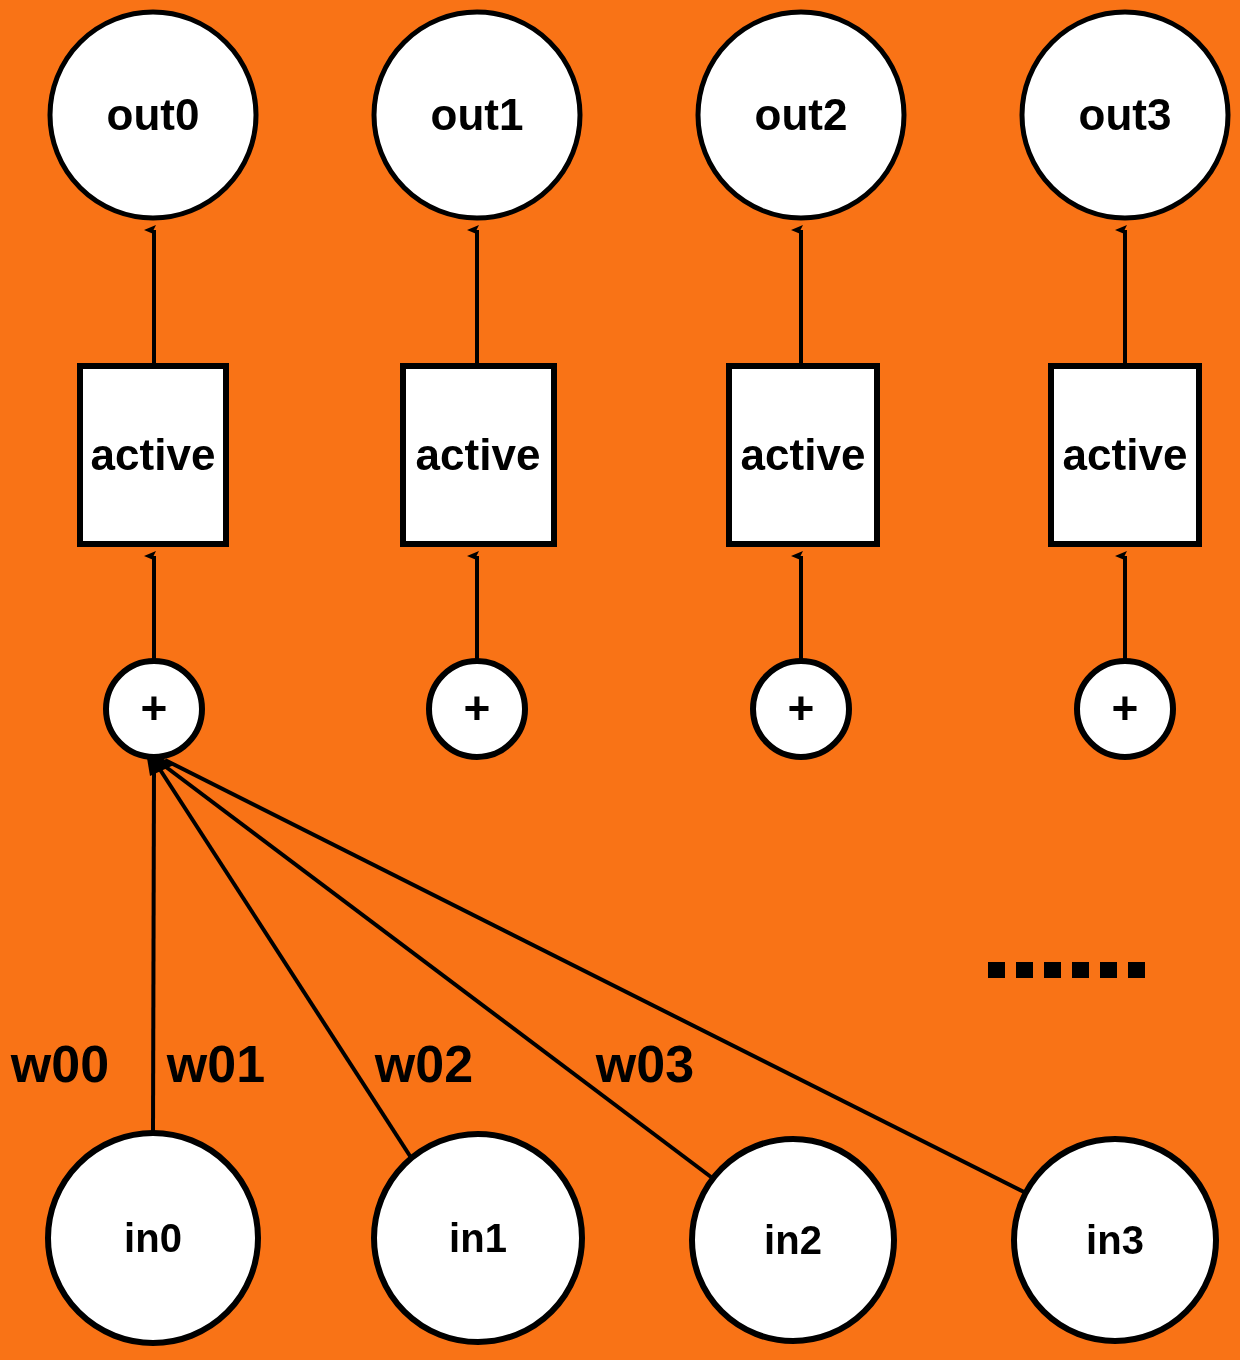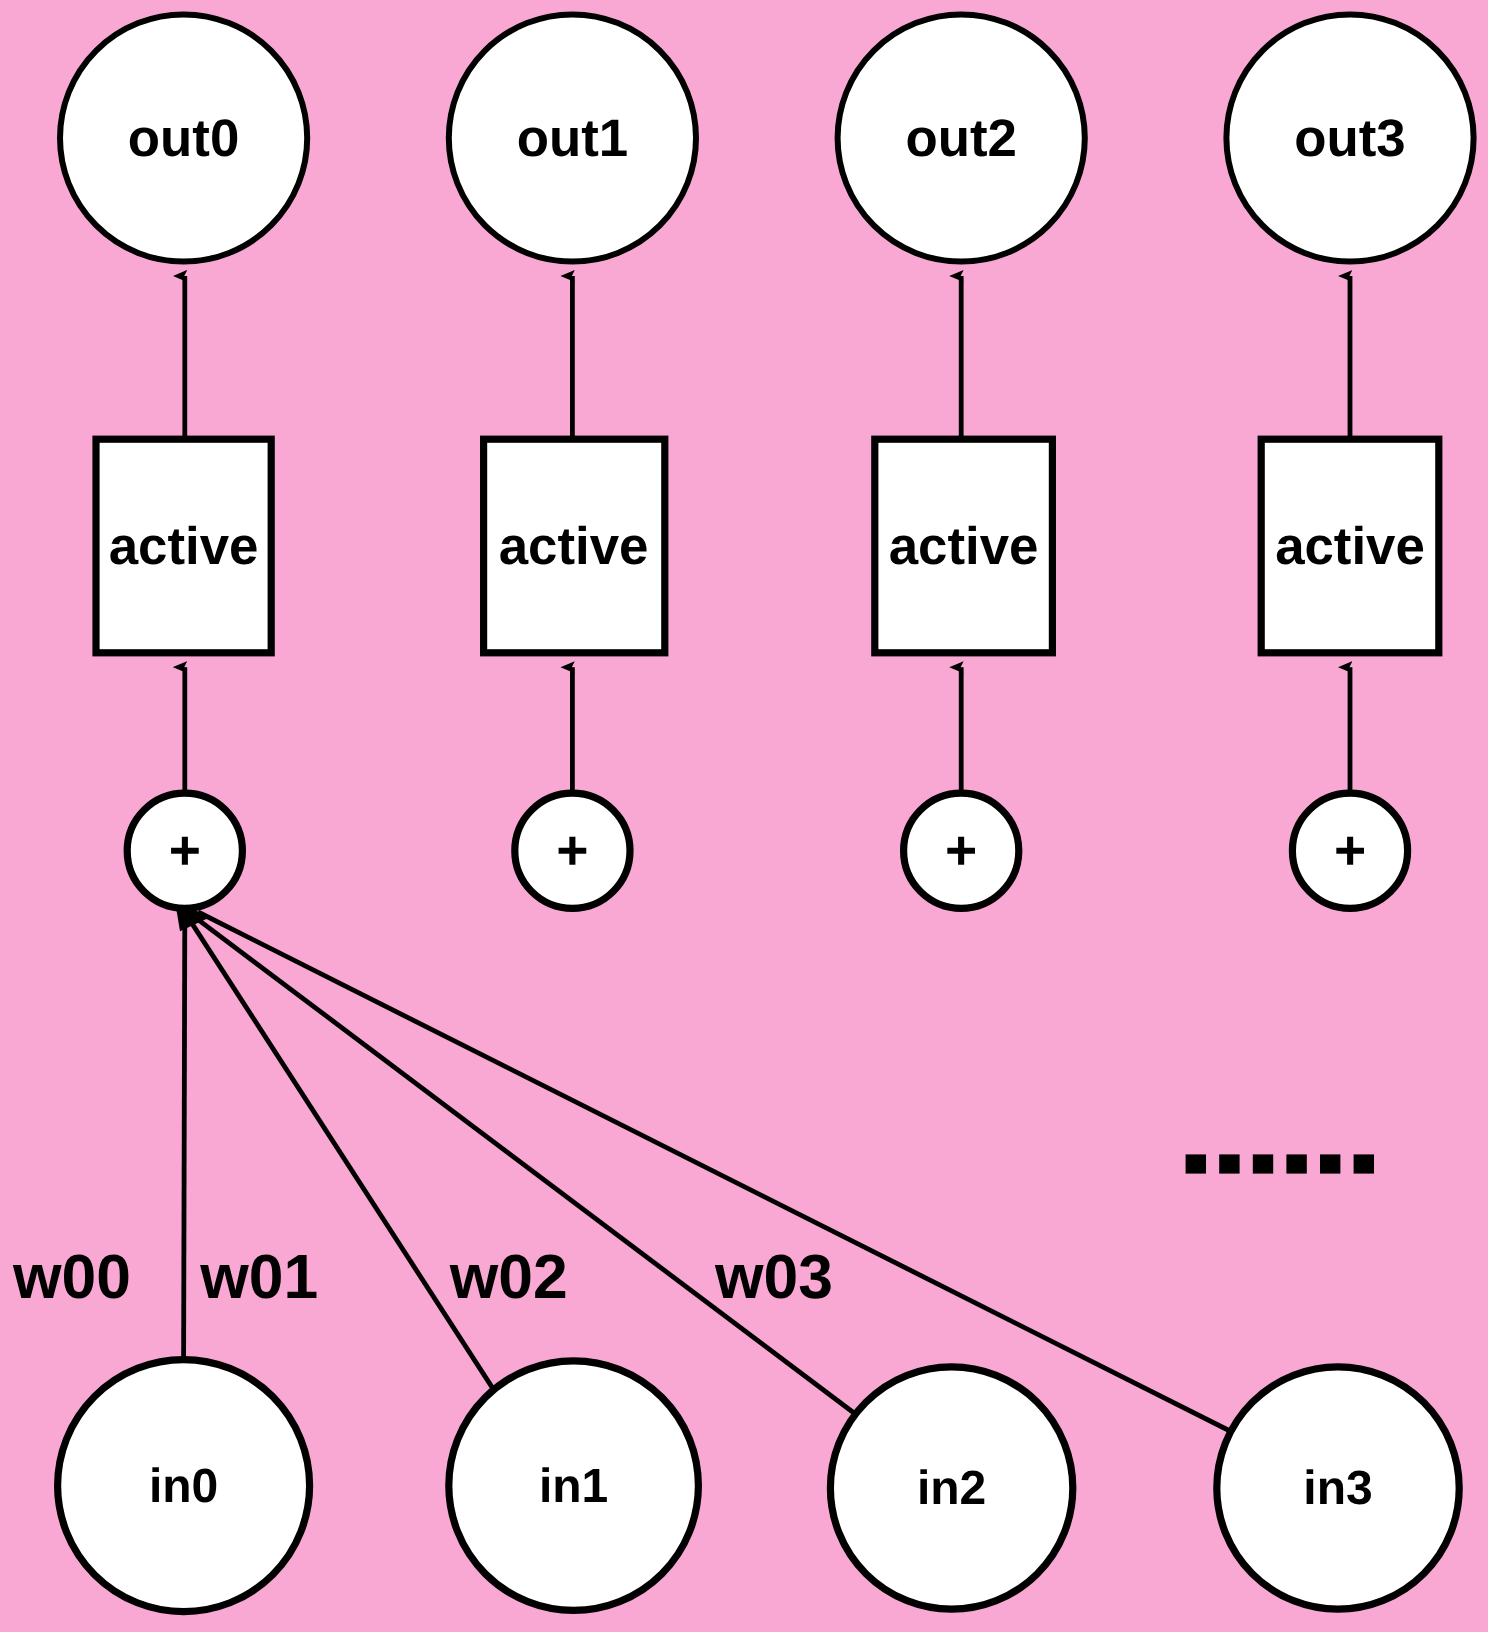--- a/index.html
+++ b/index.html
@@ -8,21 +8,21 @@
     padding: 0;
     background: #ffffff;
   }
   body {
     font-family: "Liberation Sans", sans-serif;
   }
   #diagram-root {
     position: relative;
     width: 1240px;
     height: 1360px;
-    background: #f9a8d4;
+    background: #f97316;
     overflow: hidden;
   }
   svg.canvas {
     position: absolute;
     left: 0;
     top: 0;
     width: 1240px;
     height: 1360px;
   }
   .node-label {

